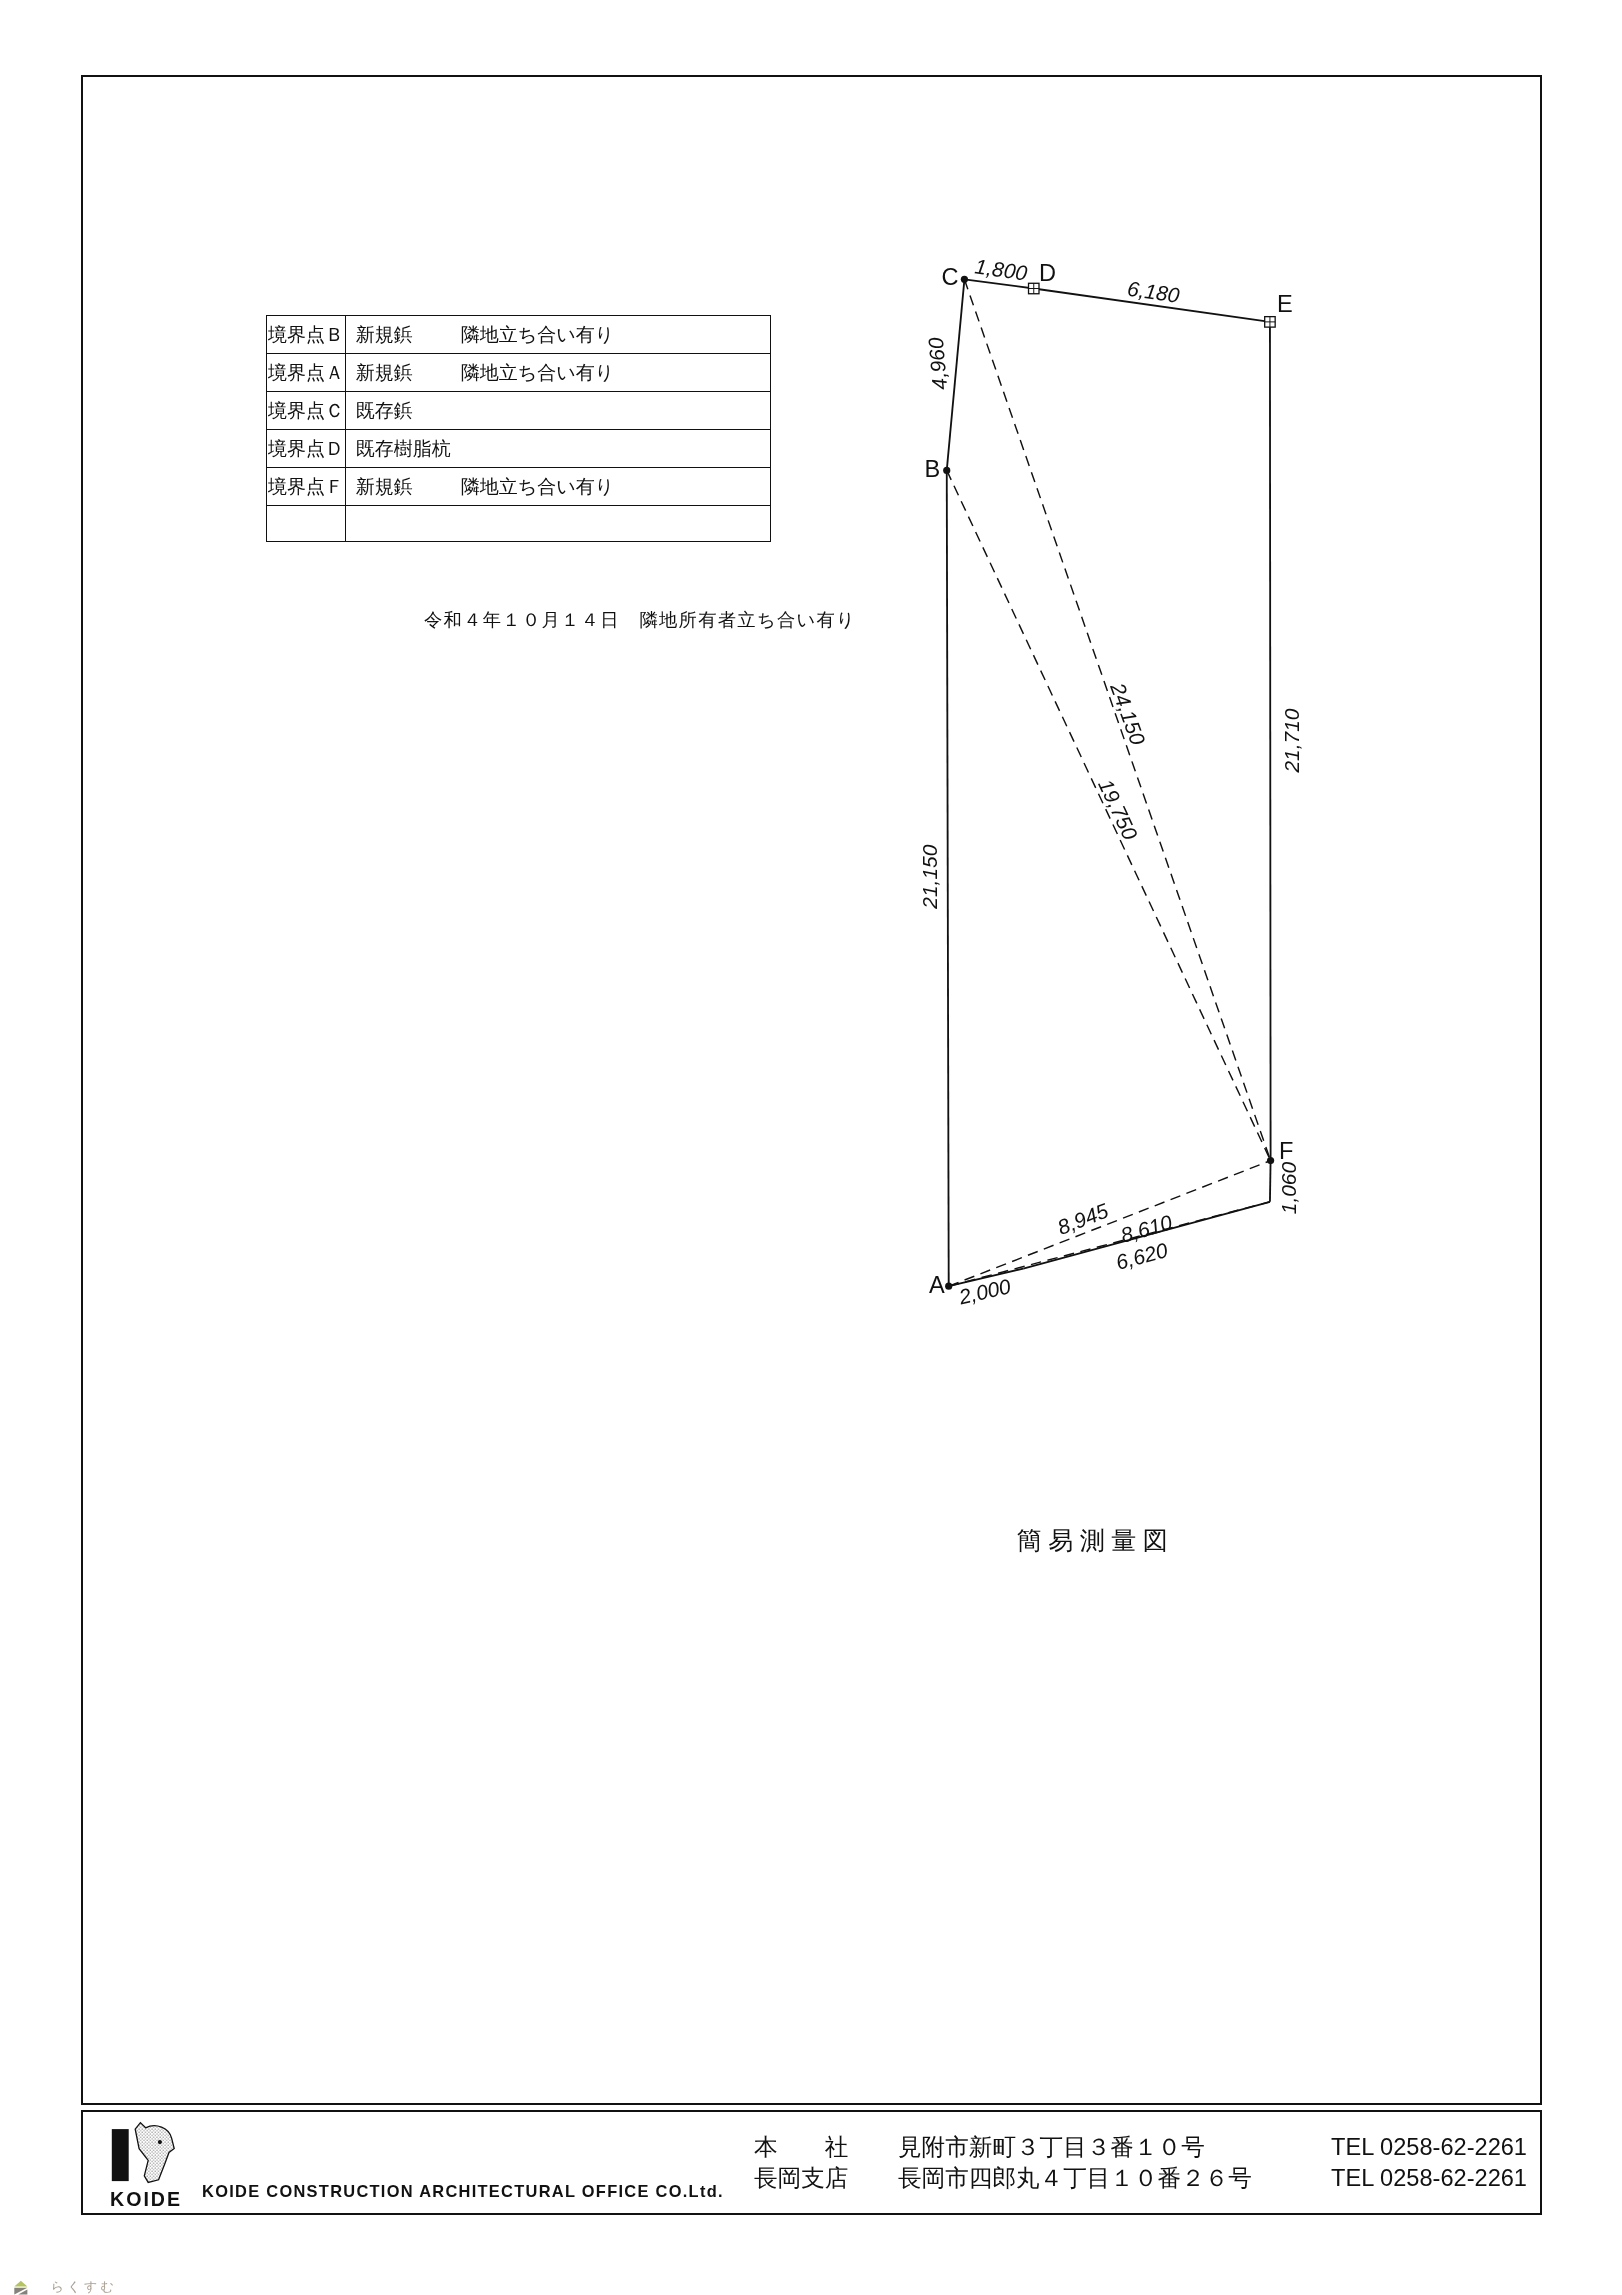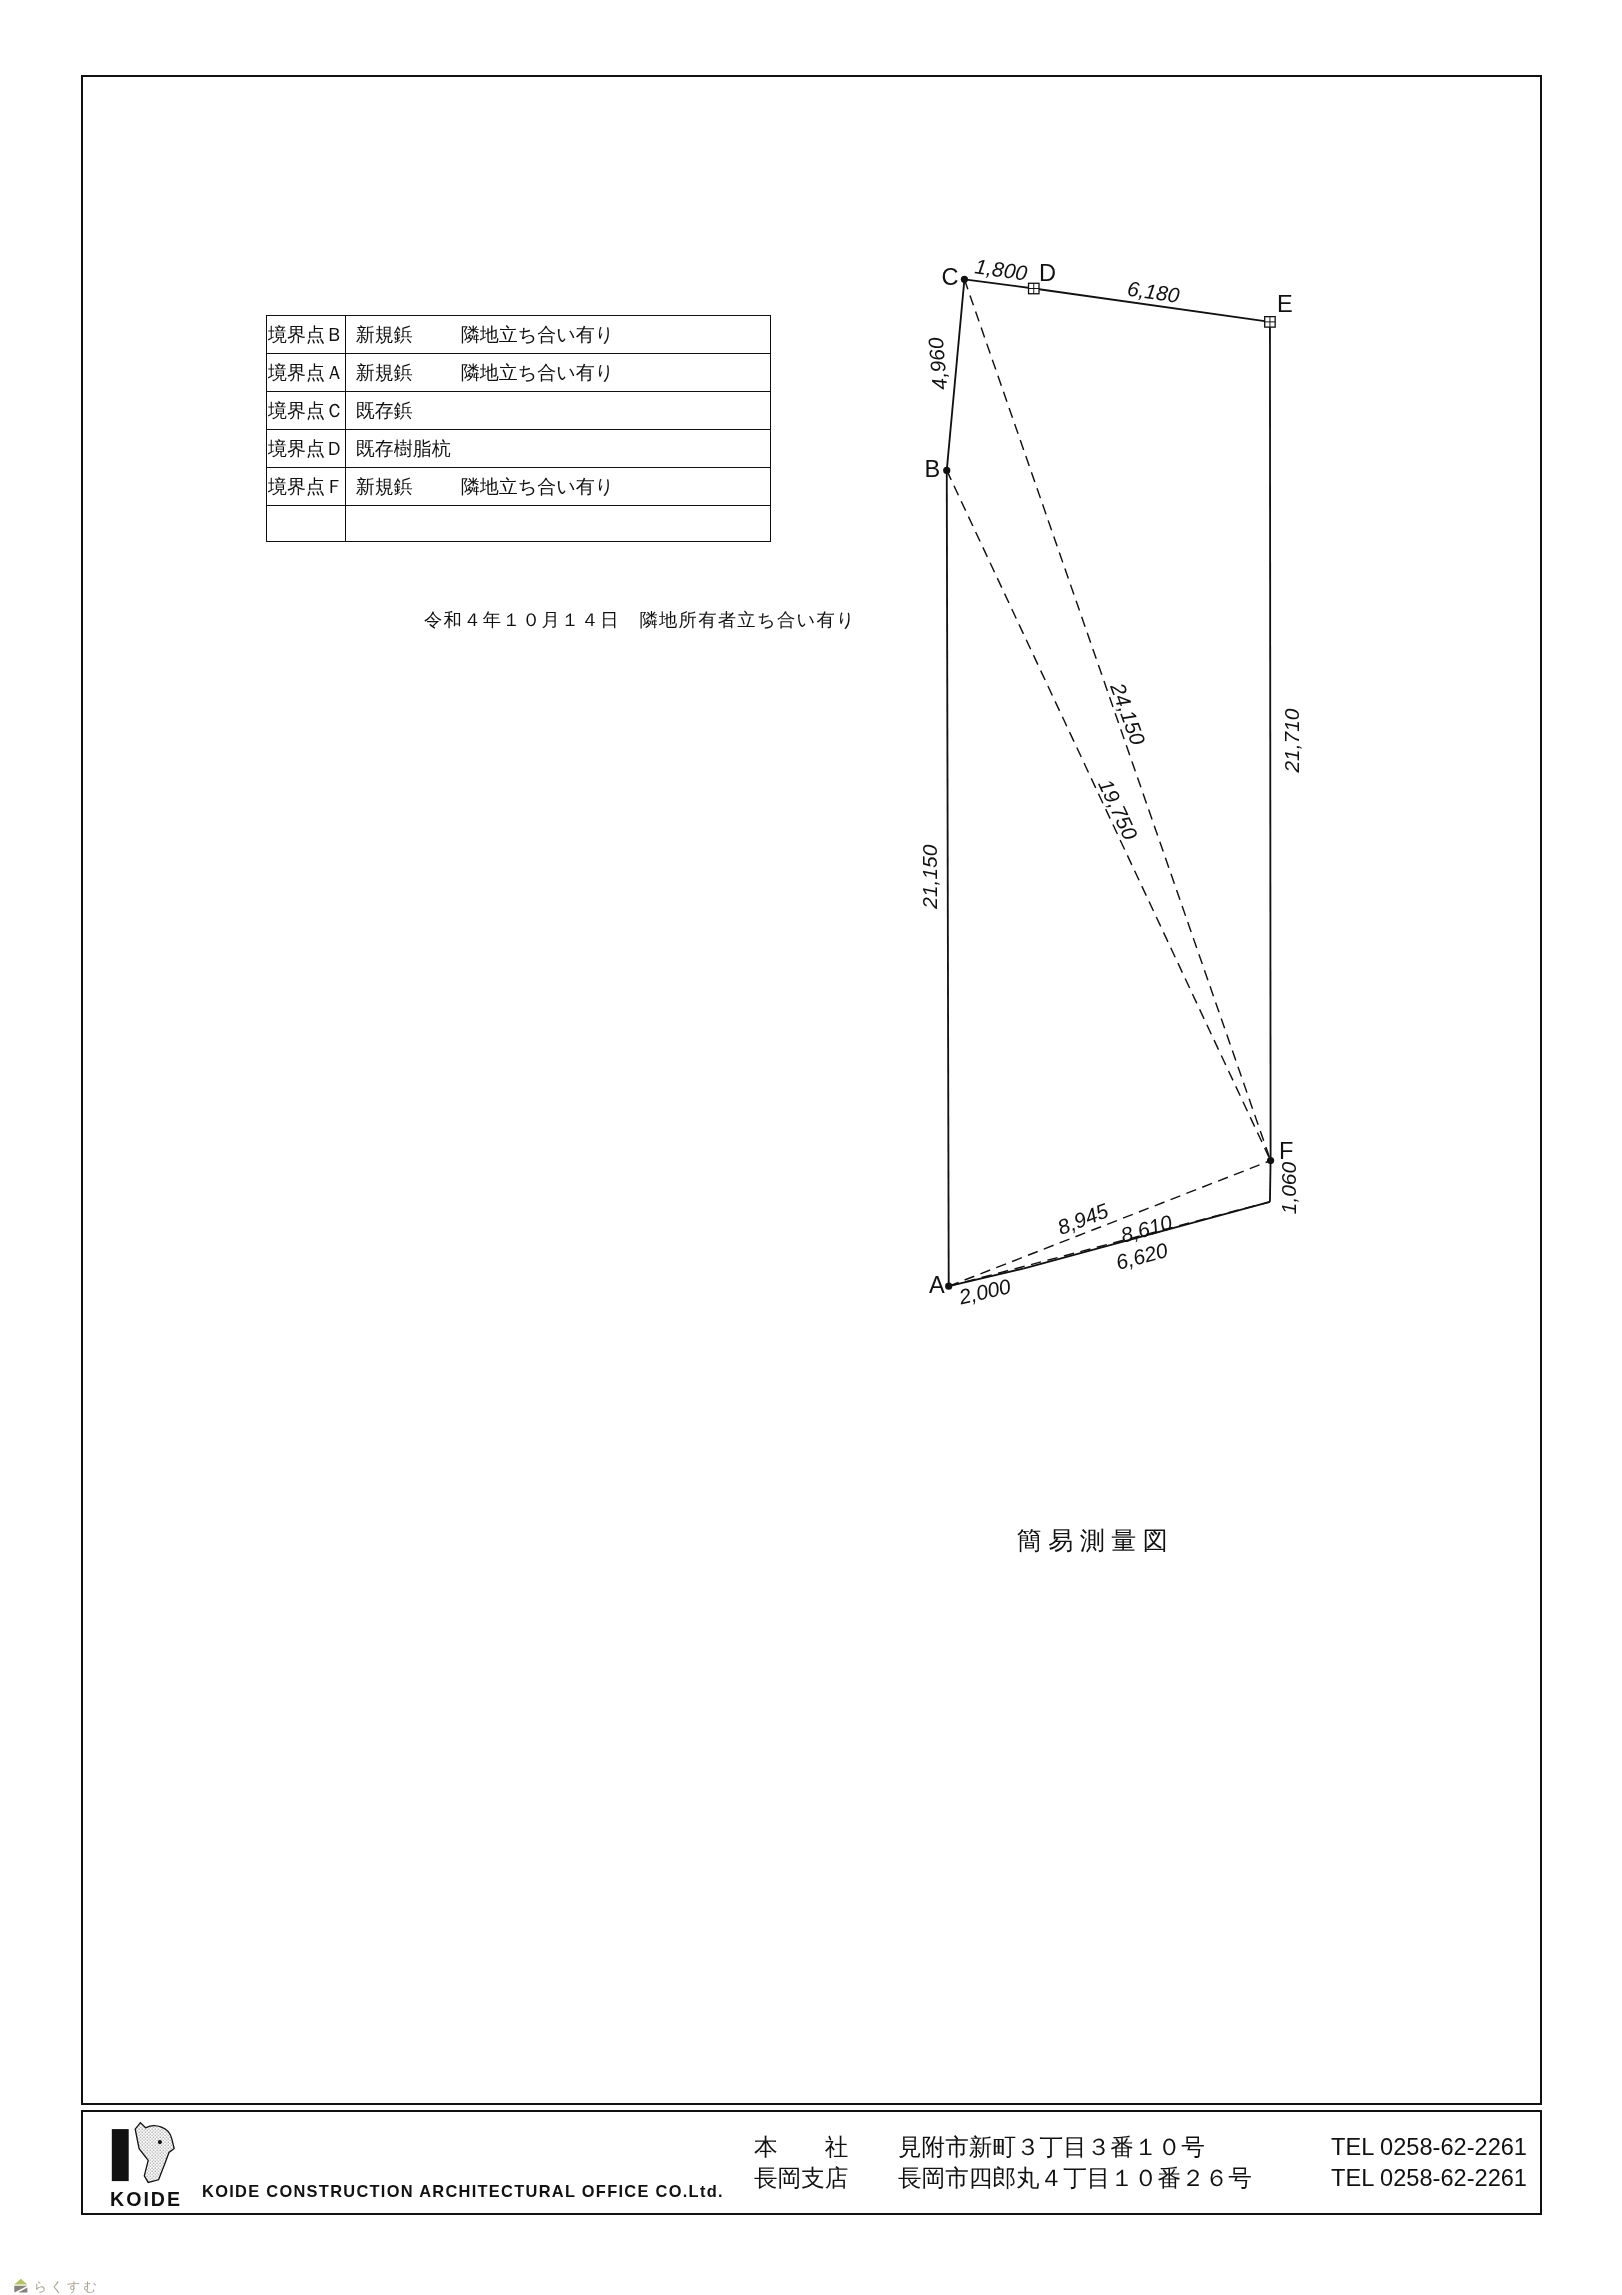--- a/index.html
+++ b/index.html
@@ -37,21 +37,21 @@
   .company-jp{position:absolute;left:200px;top:2124px;font-size:55px;font-weight:bold;
               letter-spacing:6.5px;white-space:nowrap;}
   .company-en{position:absolute;left:202px;top:2182px;font-size:16.4px;font-weight:bold;
               letter-spacing:1.3px;white-space:nowrap;}
   .address-block{position:absolute;left:754px;top:2131px;width:773px;font-size:23.6px;}
   .office-row{display:flex;align-items:baseline;height:31px;white-space:nowrap;}
   .office-name{width:144px;flex:none;}
   .office-addr{flex:1;}
   .office-tel{flex:none;text-align:left;}
   
-  .watermark{position:absolute;left:13px;top:2278px;display:flex;align-items:flex-start;gap:5px;}
+  .watermark{position:absolute;left:13px;top:2278px;display:flex;align-items:flex-end;gap:22px;}
   .wm-text{font-size:13px;letter-spacing:3.3px;color:#a89e90;}
 </style>
 </head>
 <body>
 
 <div class="page">
 
   <div class="frame"></div>
 
   <table class="btable">

